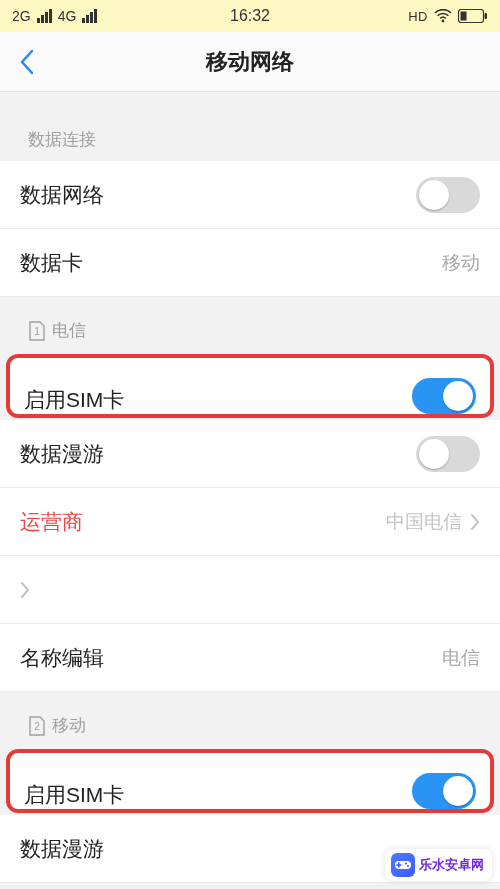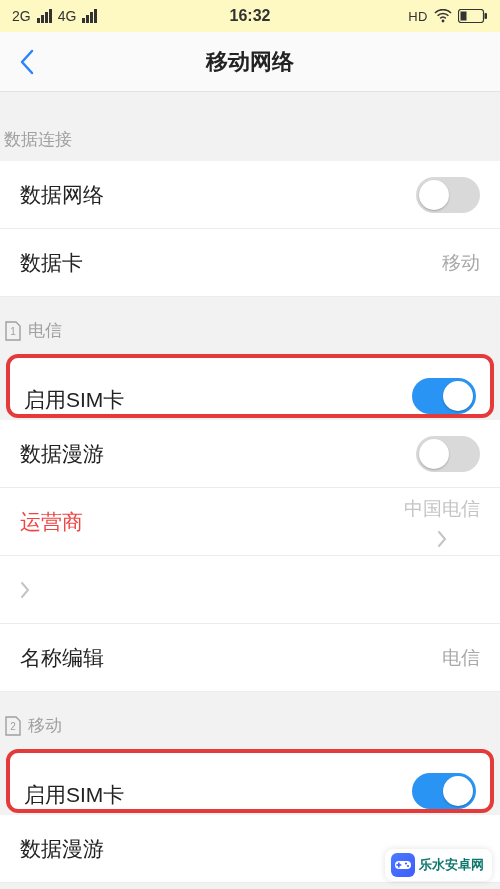--- a/index.html
+++ b/index.html
@@ -17,21 +17,21 @@
       height: 32px;
       background: #fef9c3;
       display: flex;
       align-items: center;
       justify-content: space-between;
       padding: 0 12px;
       font-size: 14px;
       color: #333;
     }
     .status-left, .status-right { display: flex; align-items: center; gap: 6px; }
-    .status-center { position: absolute; left: 50%; transform: translateX(-50%); font-size: 16px; font-weight: 700; }
+    .status-center { position: absolute; left: 50%; transform: translateX(-50%); font-size: 16px; font-weight: 400; }
     .signal-bars { display: inline-flex; align-items: flex-end; gap: 1px; }
     .signal-bars span { width: 3px; background:#333; display:inline-block; }
     .signal-bars .b1 { height: 5px; }
     .signal-bars .b2 { height: 8px; }
     .signal-bars .b3 { height: 11px; }
     .signal-bars .b4 { height: 14px; }
     .wifi-icon, .battery-icon { display: inline-flex; }
     .battery-icon svg { display:block; }
     .hd { font-size: 13px; letter-spacing: 0.5px; }
     
@@ -50,21 +50,21 @@
       width: 34px;
       height: 34px;
       display: flex;
       align-items: center;
       justify-content: center;
       color: #2a84ff;
     }
     .nav-title { font-size: 22px; font-weight: 600; color: #222; }
     
     .section-header {
-      padding: 22px 20px 10px 4px;
+      padding: 22px 20px 10px 28px;
       font-size: 17px;
       color: #a0a0a0;
       display: flex;
       align-items: center;
       gap: 6px;
     }
     .section-header.first { padding-top: 36px; }
     .sim-icon { width: 18px; height: 22px; display:inline-flex; }
     
     .row {
@@ -74,21 +74,21 @@
       display: flex;
       align-items: center;
       justify-content: space-between;
       border-bottom: 1px solid #ececec;
     }
     .row:last-child { border-bottom: none; }
     .row .label { font-size: 21px; color: #222; }
     .row .label.muted { color: #ef4444; }
     .row .value { font-size: 19px; color: #a9a9a9; }
     .row .value.muted { color: #c4c4c4; }
-    .value-chevron { display:flex; align-items:center; gap:8px; color:#bdbdbd;flex-direction:column; }
+    .value-chevron { display:flex; align-items:center; gap:8px; color:#bdbdbd; }
     .chevron { width: 10px; height: 18px; }
     .chevron svg { display:block; }
     
     .toggle {
       width: 64px;
       height: 36px;
       border-radius: 18px;
       position: relative;
       transition: background .2s;
     }
@@ -126,21 +126,21 @@
       align-items: center;
       gap: 4px;
       box-shadow: 0 0 6px rgba(0,0,0,.12);
       font-size: 13px;
     }
     .watermark-icon {
       width: 24px; height: 24px; border-radius: 6px;
       background: linear-gradient(135deg,#4a7bff,#3d5cff);
       display:flex; align-items:center; justify-content:center;
     }
-    .watermark-text { color: #0f766e; font-weight: 600; }
+    .watermark-text { color: #6d28d9; font-weight: 600; }
   </style>
 </head>
 <body>
 
 <div class="status-bar">
   <div class="status-left">
     <span>2G</span>
     <span class="signal-bars">
       <span class="b1"></span>
         <span class="b2"></span>

